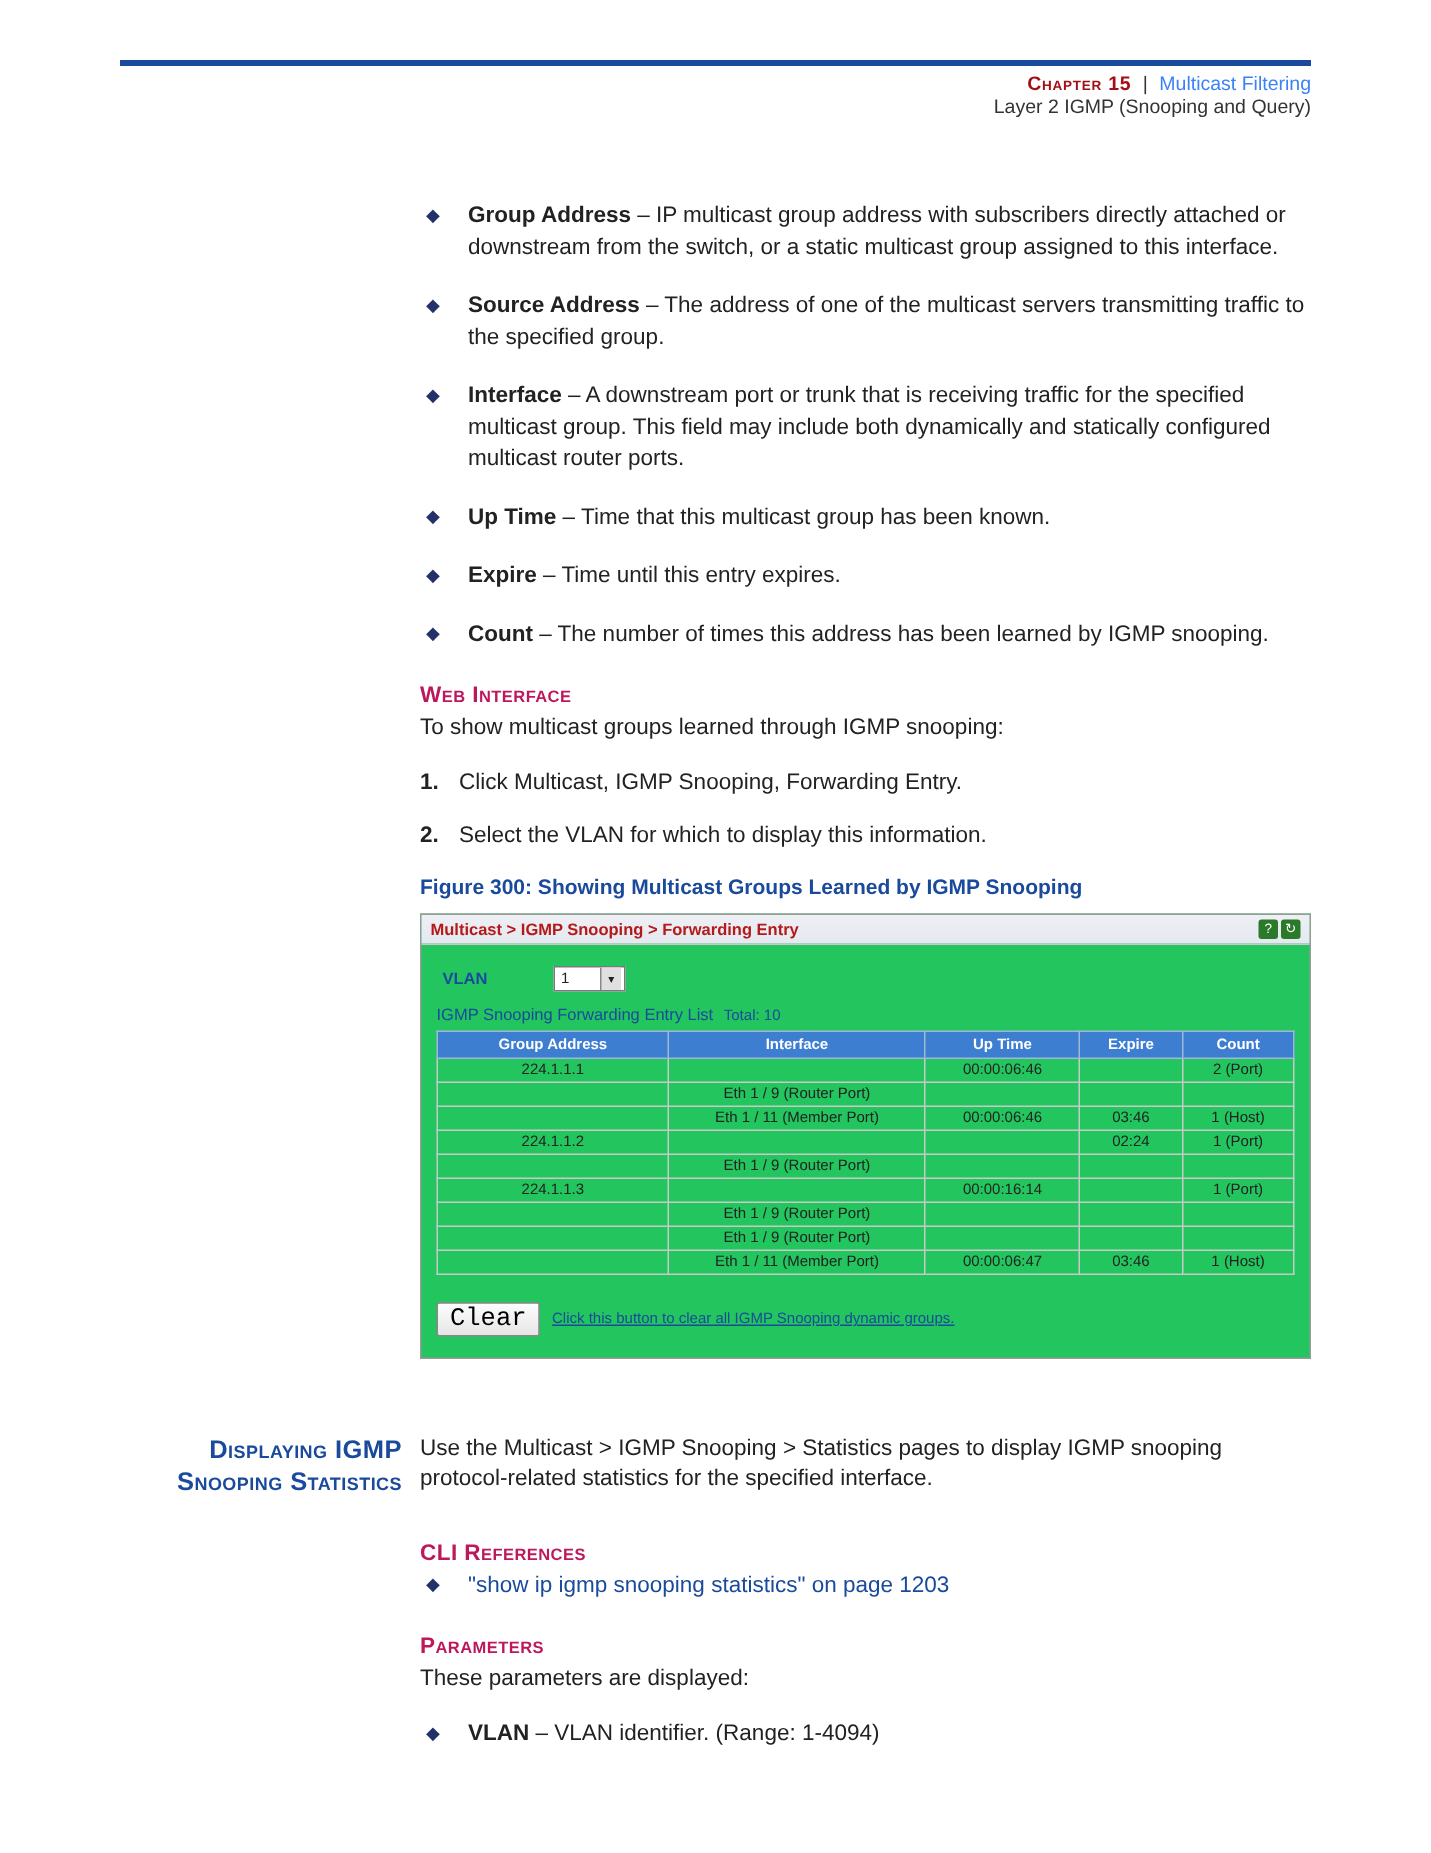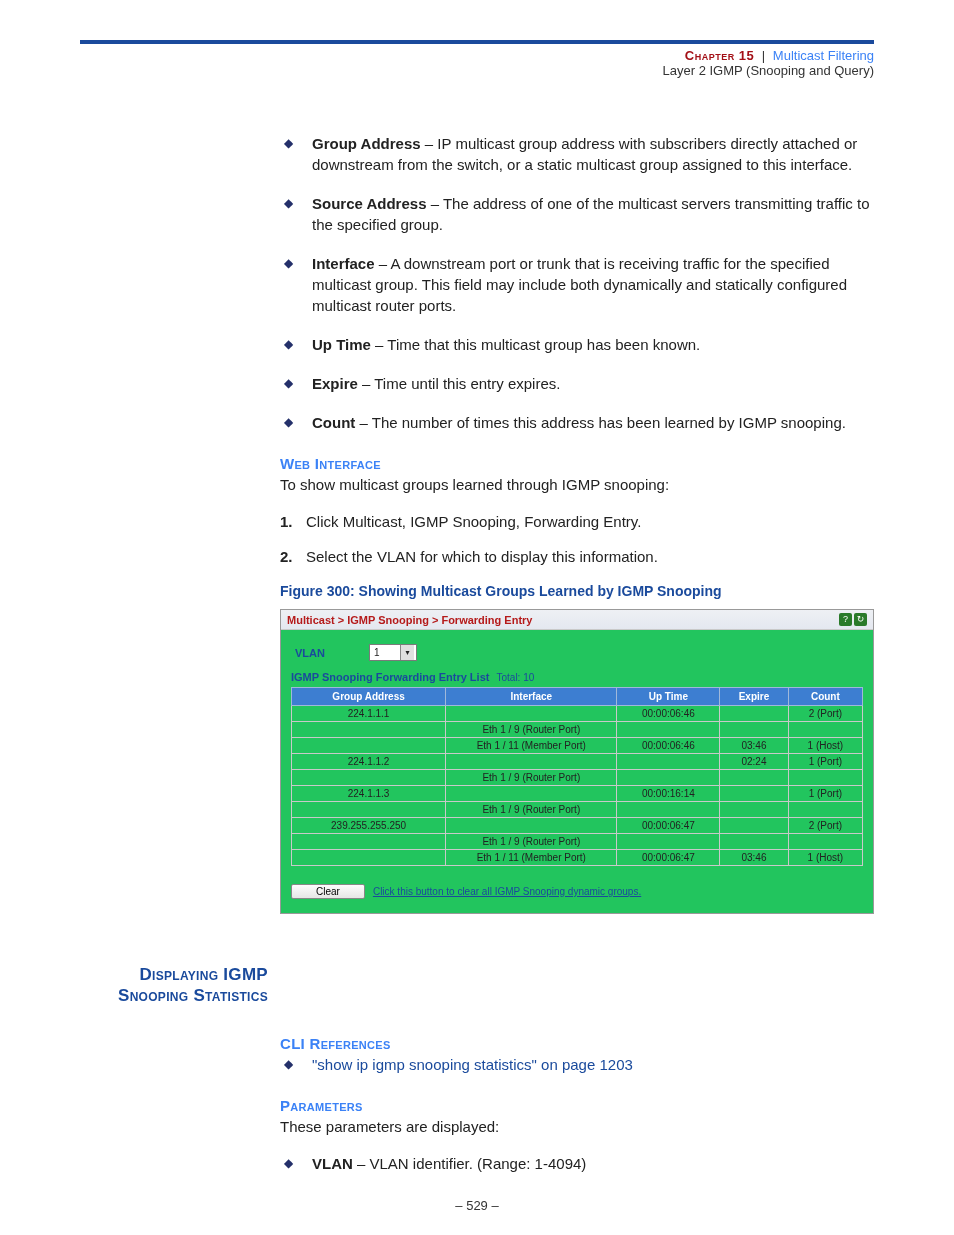--- a/index.html
+++ b/index.html
@@ -9,43 +9,43 @@
   .header { text-align: right; font-size: 13px; margin-bottom: 55px; }
   .chapter { color: #a30f16; font-weight: bold; font-variant: small-caps; letter-spacing: 0.5px; margin-top: 24px; }
   .pipe { color: #333; padding: 0 4px; }
   .section-title { color: #3b82f6; }
   .subhdr { color: #333; font-size: 13px; }
   .content { margin-left: 200px; }
   .bullet-list { list-style: none; }
   .bullet-list li { position: relative; padding-left: 32px; margin-bottom: 18px; font-size: 15px; line-height: 1.4; color: #222; }
   .bullet-list li::before { content: "◆"; position: absolute; left: 4px; top: 2px; color: #24306a; font-size: 12px; }
   .term { font-weight: bold; }
-  .smallcaps-heading { color: #3b82f6; font-weight: bold; font-variant: small-caps; font-size: 15px; letter-spacing: 0.3px; margin-top: 22px; margin-bottom: 2px; }
+  .smallcaps-heading { color: #be185d; font-weight: bold; font-variant: small-caps; font-size: 15px; letter-spacing: 0.3px; margin-top: 22px; margin-bottom: 2px; }
   .body-text { font-size: 15px; line-height: 1.4; color: #222; }
   .ol { list-style: none; counter-reset: step; margin-top: 18px; }
   .ol li { counter-increment: step; position: relative; padding-left: 26px; margin-bottom: 18px; font-size: 15px; }
   .ol li::before { content: counter(step) "."; position: absolute; left: 0; font-weight: bold; }
   .figure-caption { color: #1a4a9c; font-weight: bold; font-size: 14px; margin-top: 14px; margin-bottom: 10px; }
   .screenshot { border: 1px solid #999; background: #22c55e; font-family: Arial, Helvetica, sans-serif; font-size: 11px; }
   .sc-top { background: linear-gradient(#eef0f4,#e4e8f0); padding: 3px 6px; display: flex; justify-content: space-between; align-items: center; border-bottom: 1px solid #c9c9c9; }
   .sc-crumb { color: #b51a1a; font-weight: bold; font-size: 11px; }
   .sc-help { display: flex; gap: 2px; }
   .sc-help-btn { width: 13px; height: 13px; background: #2a7a2a; color: #fff; font-size: 9px; text-align: center; line-height: 13px; border-radius: 2px; }
   .sc-body { padding: 8px 10px 14px 10px; }
   .sc-row { display: flex; align-items: center; gap: 14px; margin: 6px 0 10px 4px; }
   .sc-label { color: #1a4a9c; font-weight: bold; font-size: 11px; width: 60px; }
   .sc-select { border: 1px solid #7a7a7a; background: #fff; font-size: 10px; height: 17px; width: 48px; display: inline-flex; align-items: center; justify-content: space-between; padding: 0 2px 0 4px; }
   .sc-select-arrow { background: #e0e0e0; border-left: 1px solid #888; width: 14px; height: 15px; display: inline-flex; align-items: center; justify-content: center; font-size: 8px; }
-  .listname { color: #1a4a9c; font-weight: bold; font-size: 11px; }
+  .listname { color: #1a4a9c; font-weight: normal; font-size: 11px; }
   .listtotal { color: #1a4a9c; font-size: 10px; margin-left: 4px; }
   .sc-table { width: 100%; border-collapse: collapse; margin-top: 4px; }
   .sc-table th { background: #3d7ed1; color: #fff; font-weight: bold; font-size: 10px; padding: 3px 4px; border: 1px solid #9fb8da; text-align: center; }
   .sc-table td { border: 1px solid #c9c9c9; font-size: 10px; padding: 2px 6px; text-align: center; height: 16px; color: #222; }
   .sc-clear-row { margin-top: 18px; display: flex; align-items: center; gap: 8px; }
-  .sc-button { background: linear-gradient(#fdfdfd,#e6e6e6); border: 1px solid #888; border-radius: 2px; padding: 1px 24px; font-size: 10px; }
+  .sc-button { background: linear-gradient(#fdfdfd,#e6e6e6); border: 1px solid #888; border-radius: 2px; padding: 1px 8px; font-size: 17px; font-family: Liberation Mono, monospace; }
   .sc-hint { color: #1a4a9c; font-size: 10px; text-decoration: underline; }
   .side-heading-row { display: flex; margin-top: 50px; }
   .side-heading { width: 200px; text-align: right; padding-right: 12px; color: #1a4a9c; font-weight: bold; font-variant: small-caps; font-size: 17px; line-height: 1.25; letter-spacing: 0.3px; }
   .side-body { flex: 1; font-size: 15px; line-height: 1.35; color: #222; }
   .link { color: #1a4a9c; }
   .pagenum { text-align: center; font-size: 13px; color: #333; margin-top: 24px; }
   .col-group { width: 27%; }
   .col-intf { width: 30%; }
   .col-up { width: 18%; }
   .col-exp { width: 12%; }
@@ -165,27 +165,20 @@
                 <td>1 (Port)</td>
               </tr>
               <tr>
                 <td></td>
                 <td>Eth 1 / 9 (Router Port)</td>
                 <td></td>
                 <td></td>
                 <td></td>
               </tr>
               <tr>
-                <td>239.255.255.250</td>
-                <td></td>
-                <td>00:00:06:47</td>
-                <td></td>
-                <td>2 (Port)</td>
-              </tr>
-              <tr>
                 <td></td>
                 <td>Eth 1 / 9 (Router Port)</td>
                 <td></td>
                 <td></td>
                 <td></td>
               </tr>
               <tr>
                 <td></td>
                 <td>Eth 1 / 11 (Member Port)</td>
                 <td>00:00:06:47</td>
@@ -200,29 +193,29 @@
         </div>
       </div>
     </div>
   </div>
 
   <div class="side-heading-row">
     <div class="side-heading">
       <div>Displaying IGMP</div>
       <div>Snooping Statistics</div>
     </div>
+    <div class="side-body">Use the Multicast &gt; IGMP Snooping &gt; Statistics pages to display IGMP snooping protocol-related statistics for the specified interface.</div>
   </div>
 
   <div class="content">
     <div class="smallcaps-heading" style="margin-top:28px">CLI References</div>
     <ul class="bullet-list">
       <li><span class="link">"show ip igmp snooping statistics" on page 1203</span></li>
     </ul>
 
     <div class="smallcaps-heading">Parameters</div>
     <div class="body-text">These parameters are displayed:</div>
     <ul class="bullet-list" style="margin-top:16px">
       <li><span class="term">VLAN</span><span> – VLAN identifier. (Range: 1-4094)</span></li>
     </ul>
   </div>
 
-  <div class="pagenum">–  529  –</div>
 </div>
 
 </body></html>

